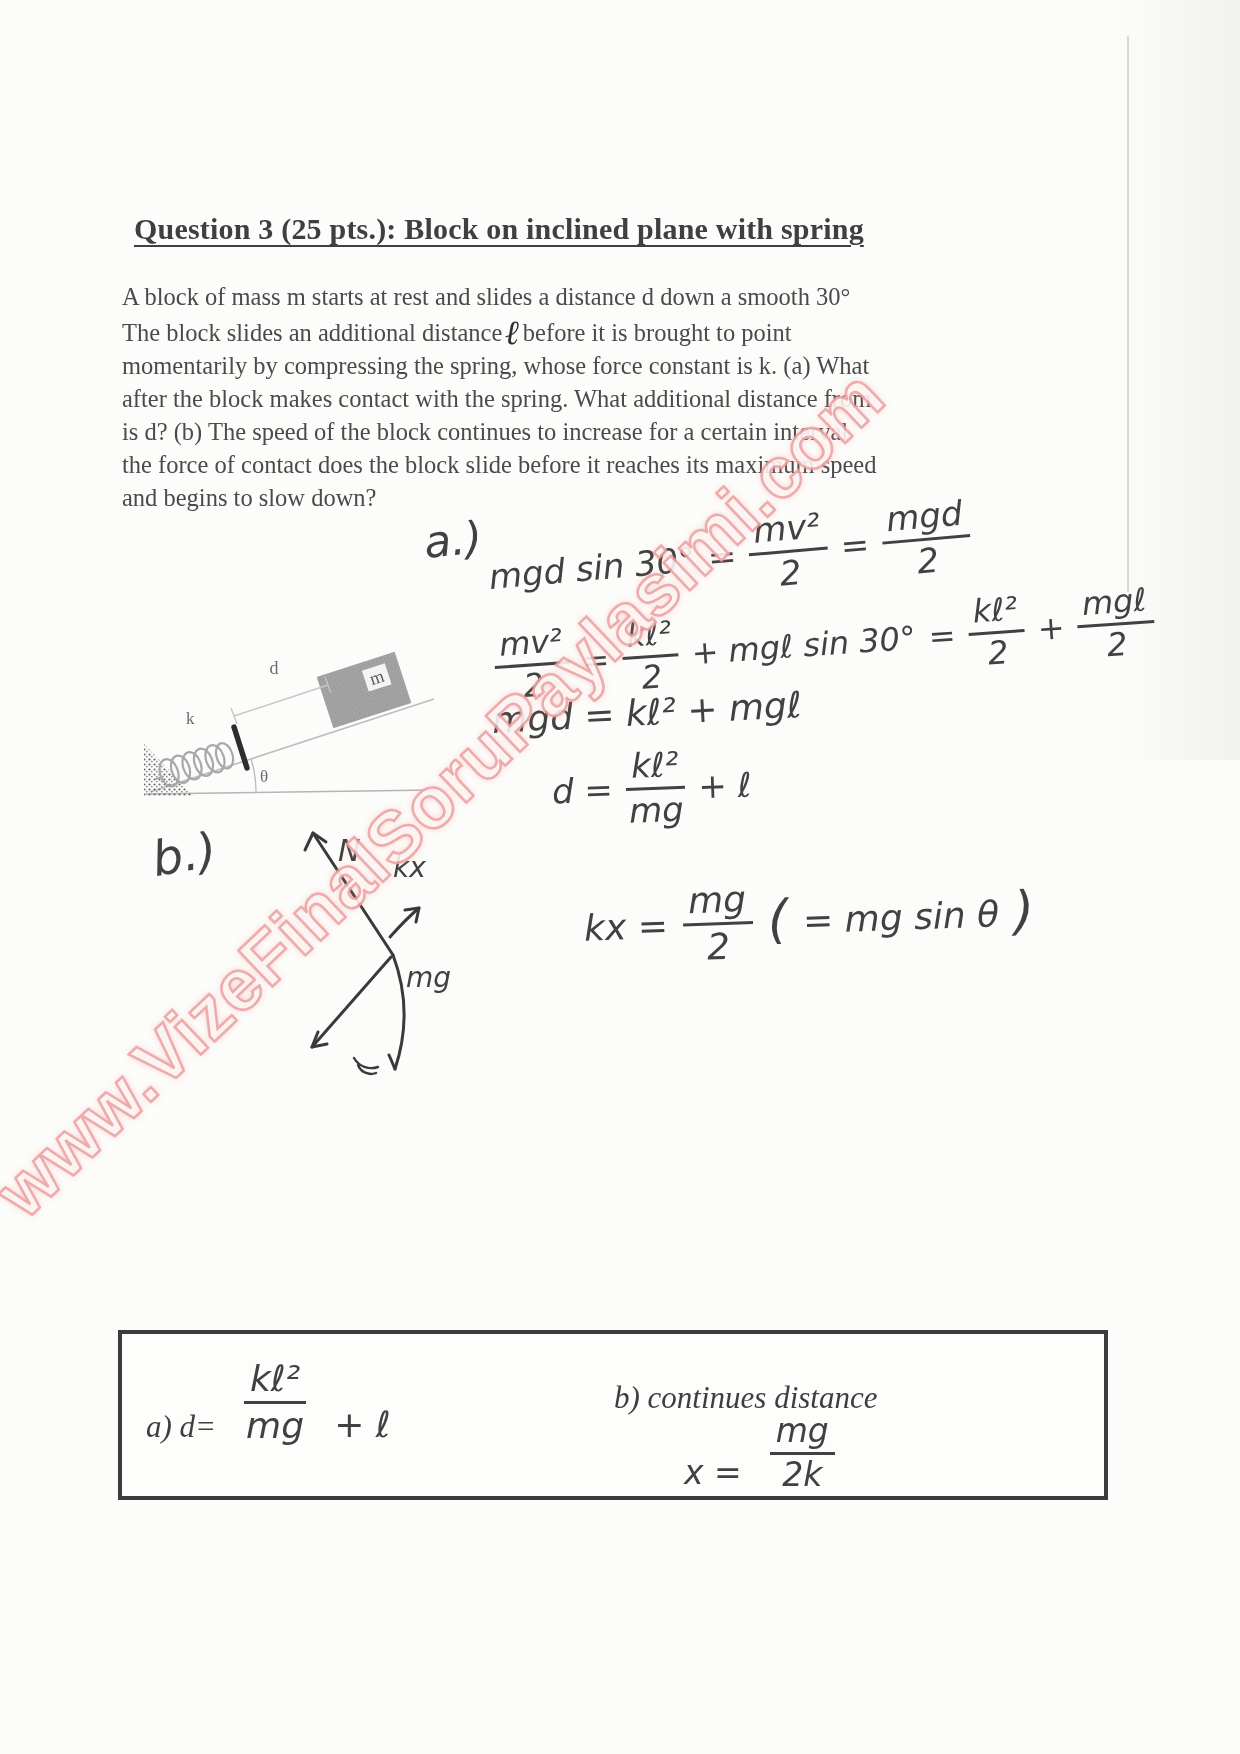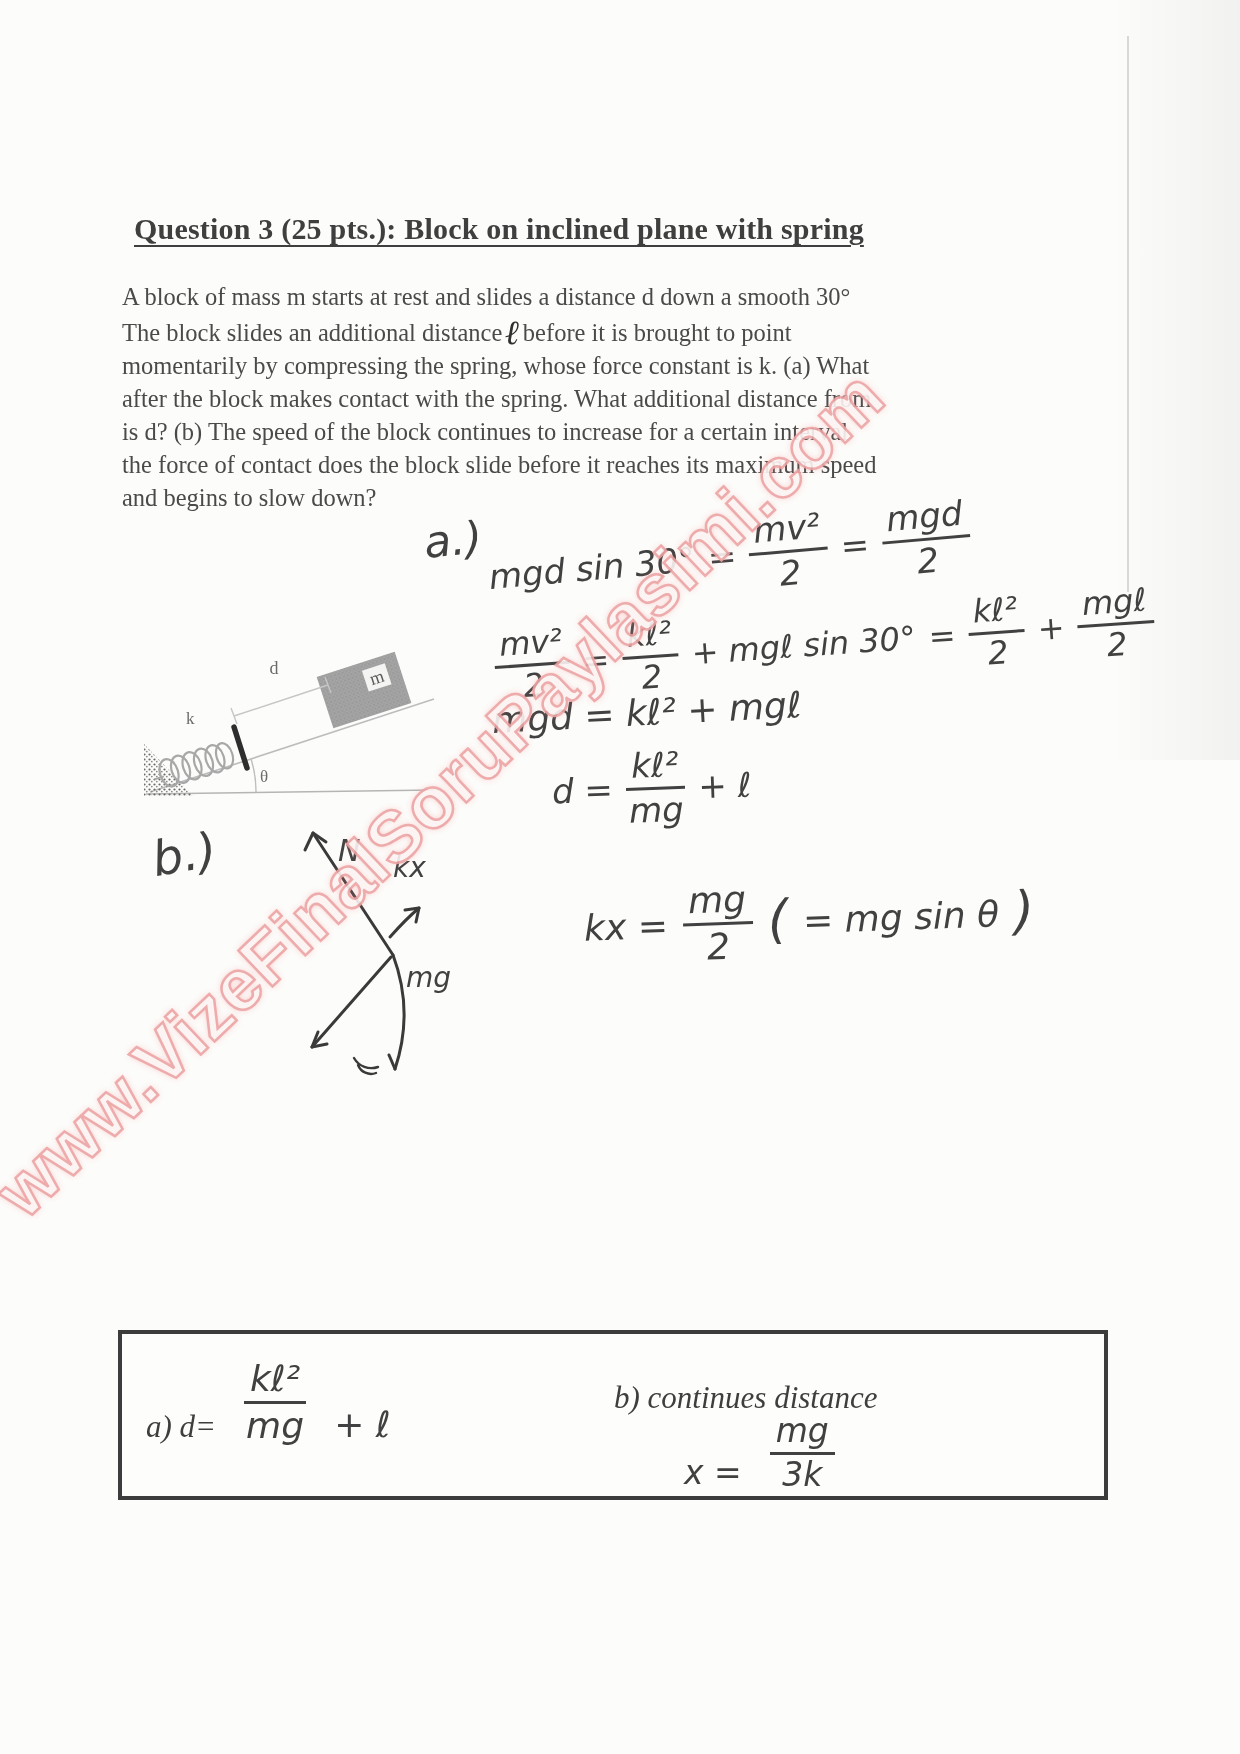--- a/index.html
+++ b/index.html
@@ -212,18 +212,18 @@
           <span class="num">kℓ²</span>
           <span class="den">mg</span>
         </span>
       <span class="hw" style="font-size:36px;">+ ℓ</span>
     </div>
     <div class="typed" style="position:absolute;left:492px;top:46px;">b) continues distance</div>
     <div class="abox-row" style="left:562px;top:80px;">
       <span class="hw" style="font-size:33px;">x =</span>
       <span class="frac hw" style="font-size:33px;">
           <span class="num">mg</span>
-          <span class="den">3k</span>
+          <span class="den">2k</span>
         </span>
     </div>
   </div>
 
 </div>
 
 </body></html>

